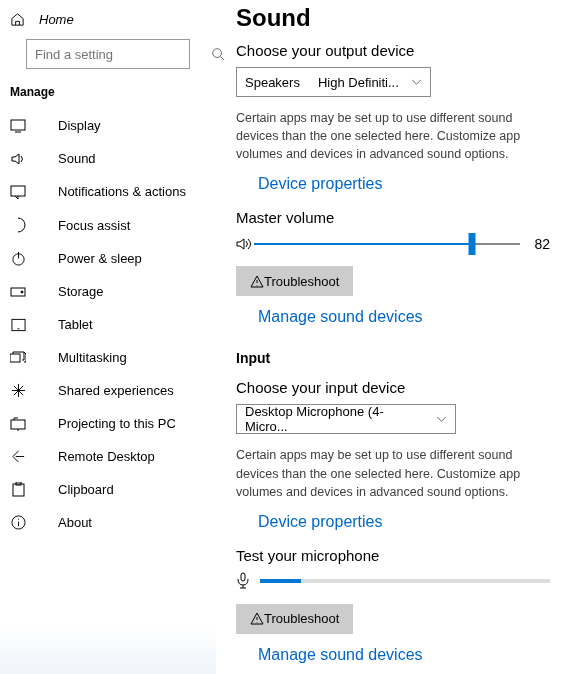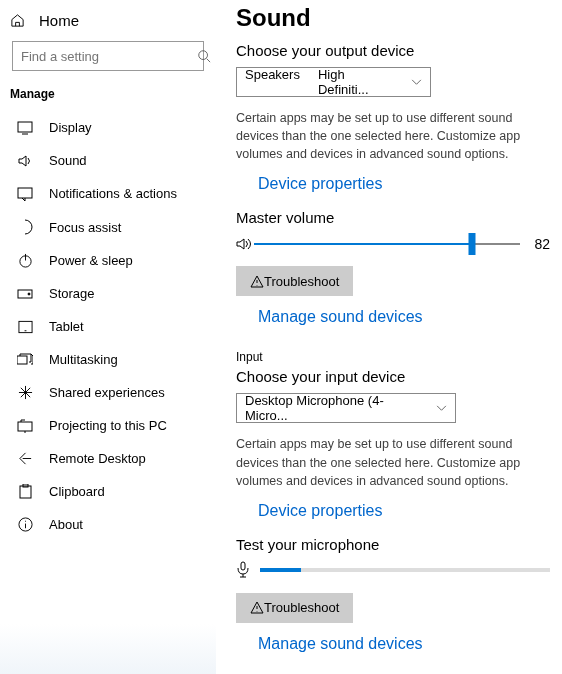--- a/index.html
+++ b/index.html
@@ -24,23 +24,24 @@
   left: 0; right: 0; bottom: 0;
   height: 50px;
   background: linear-gradient(to bottom, rgba(255,255,255,0), #f0f5fa);
   pointer-events: none;
 }
 .home-row {
   display: flex;
   align-items: center;
   padding: 4px 10px;
   gap: 14px;
-  font-size: 15px;
-}
-.search-wrap { padding: 8px 12px; }
+  font-size: 13px;
+  font-style: italic;
+}
+.search-wrap { padding: 8px 26px; }
 .search {
   width: 100%;
   border: 1px solid #999;
   background: #fff;
   display: flex;
   align-items: center;
   padding: 0 8px;
   height: 30px;
 }
 .search input {
@@ -52,52 +53,52 @@
   background: transparent;
 }
 .section-label {
   font-size: 12px;
   font-weight: 600;
   padding: 8px 10px 10px;
 }
 .nav-item {
   display: flex;
   align-items: center;
-  gap: 16px;
-  padding: 9px 17px;
+  gap: 32px;
+  padding: 9px 10px;
   font-size: 13px;
   cursor: pointer;
 }
 .nav-item .icon { width: 16px; display: flex; justify-content: center; }
 .main {
   flex: 1;
   padding: 4px 12px 0 20px;
   overflow: hidden;
 }
 h1 {
   font-size: 24px;
   font-weight: 600;
   margin-bottom: 10px;
 }
 h2 {
-  font-size: 12px;
-  font-weight: 400;
-  margin: 24px 0 4px;
+  font-size: 14px;
+  font-weight: 700;
+  margin: 24px 0 13px;
 }
 .field-label {
   font-size: 15px;
   margin-bottom: 8px;
 }
 .select {
   border: 1px solid #888;
   height: 30px;
   padding: 0 8px;
   display: flex;
   align-items: center;
-  gap: 15px;
+  gap: 8px;
   font-size: 13px;
   width: 195px;
   justify-content: space-between;
   cursor: pointer;
 }
 .select .sel-text { display: flex; gap: 18px; }
 .desc {
   font-size: 12.5px;
   color: #404040;
   line-height: 1.45;

